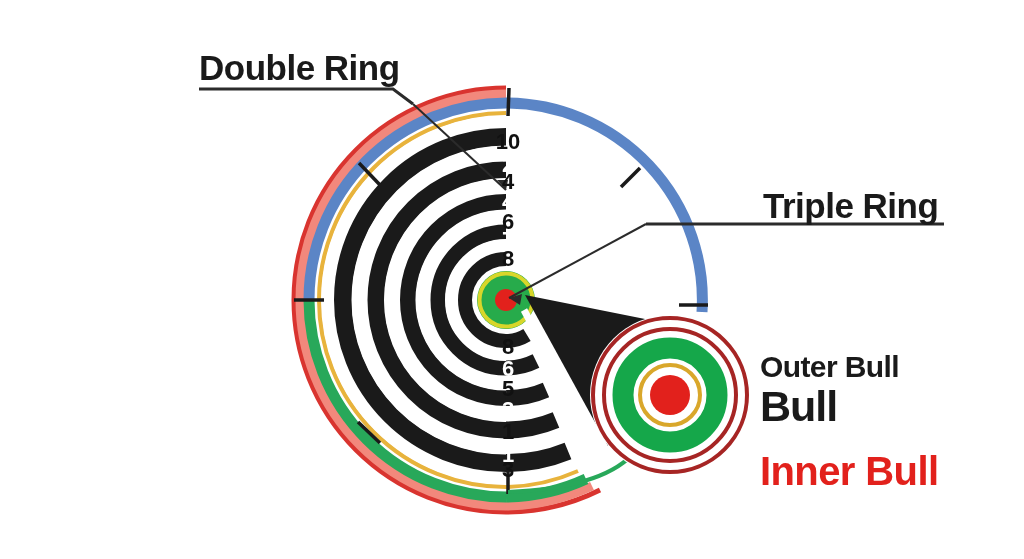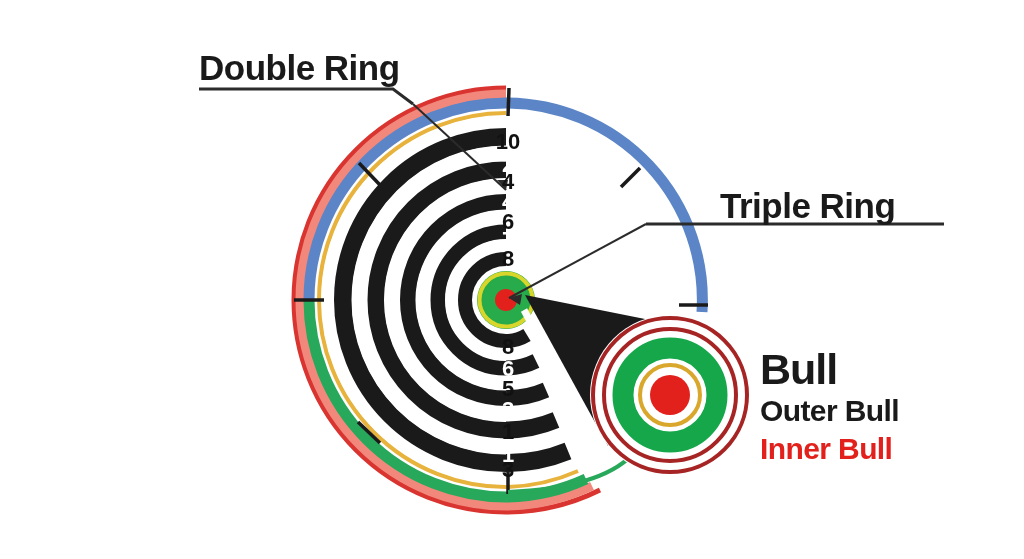--- a/index.html
+++ b/index.html
@@ -35,21 +35,21 @@
     color: #1a1a1a;
     white-space: nowrap;
     letter-spacing: -0.5px;
   }
   #label-double-ring {
     left: 199px;
     top: 48px;
     font-size: 35px;
   }
   #label-triple-ring {
-    left: 720px;
+    left: 763px;
     top: 186px;
     font-size: 35px;
   }
   #legend {
     position: absolute;
     left: 760px;
     top: 348px;
     width: 250px;
   }
   #legend-bull {
@@ -61,26 +61,26 @@
   }
   #legend-outer-bull {
     font-size: 30px;
     font-weight: bold;
     color: #1a1a1a;
     line-height: 1.15;
     letter-spacing: -0.6px;
     margin-top: 2px;
   }
   #legend-inner-bull {
-    font-size: 30px;
+    font-size: 40px;
     font-weight: bold;
     color: #e2211c;
     line-height: 1.15;
     letter-spacing: -0.6px;
-    margin-top: 4px;
+    margin-top: 20px;
   }
   .num-label {
     position: absolute;
     font-family: "Liberation Sans", sans-serif;
     font-weight: bold;
     font-size: 22px;
     line-height: 1;
     transform: translate(-50%, -50%);
     text-align: center;
   }
@@ -214,22 +214,22 @@
       <path d="M 509 298 L 522 294 L 520 305 Z" fill="#2b2b2b" stroke="none"></path>
     </g>
 
   </svg>
 
   <div class="annot-text" id="label-double-ring">Double Ring</div>
 
   <div class="annot-text" id="label-triple-ring">Triple Ring</div>
 
   <div id="legend">
+    <div id="legend-outer-bull">Outer Bull</div>
     <div id="legend-bull">Bull</div>
-    <div id="legend-outer-bull">Outer Bull</div>
     <div id="legend-inner-bull">Inner Bull</div>
   </div>
 
   <div id="numbers-upper">
       <div class="num-label num-on-white" style="left: 508px; top: 142px;">10</div>
       <div class="num-label num-on-black" style="left: 508px; top: 165px;">2</div>
       <div class="num-label num-on-white" style="left: 508px; top: 182px;">4</div>
       <div class="num-label num-on-black" style="left: 508px; top: 202px;">4</div>
       <div class="num-label num-on-white" style="left: 508px; top: 222px;">6</div>
       <div class="num-label num-on-black" style="left: 508px; top: 240px;">7</div>

